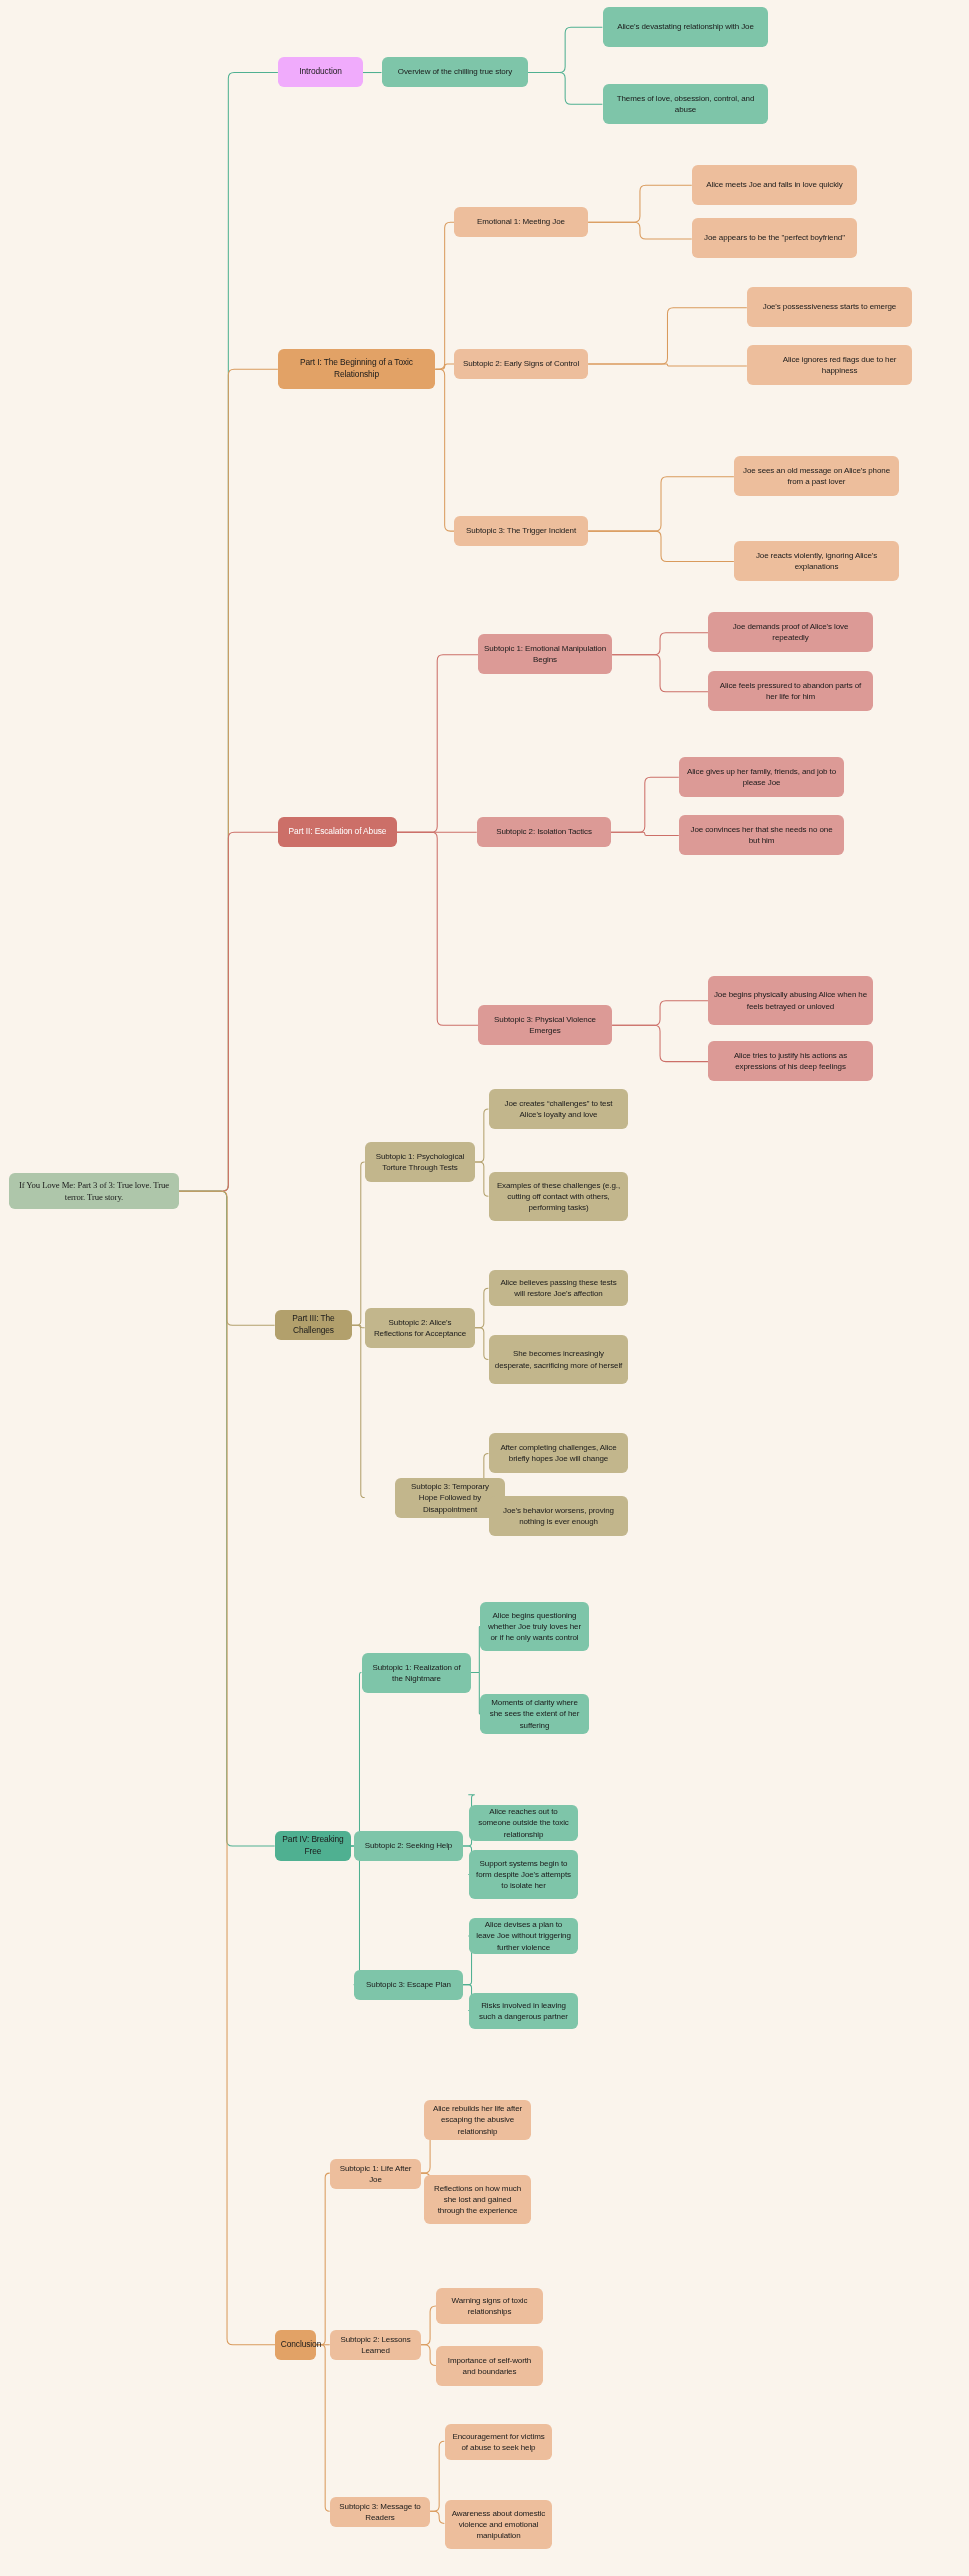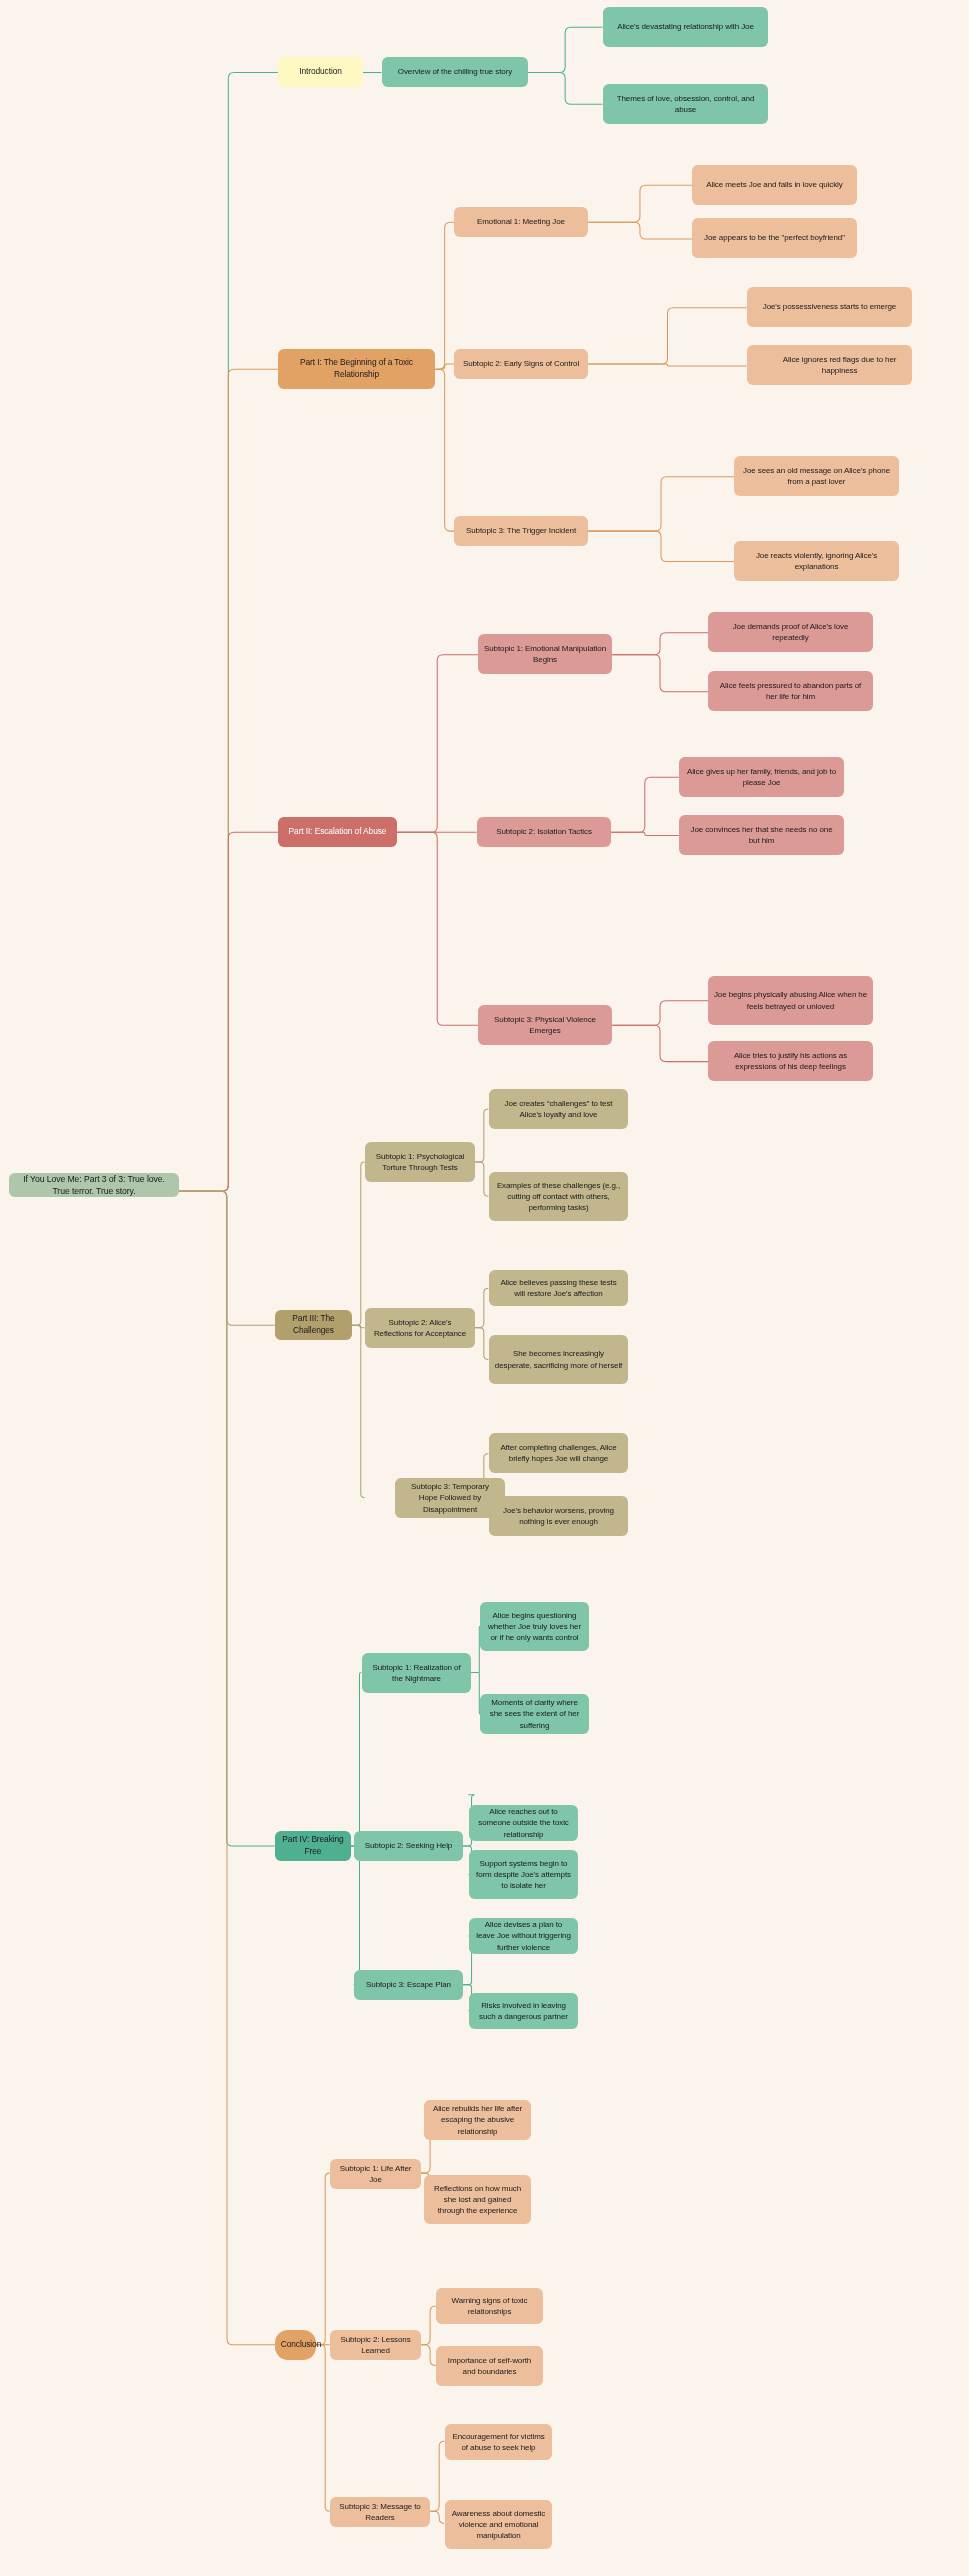--- a/index.html
+++ b/index.html
@@ -27,21 +27,21 @@
   .node span { display: block; width: 100%; }
 
   
   .lvl-root  { font-size: 8.7px; }
   .lvl-1     { font-size: 8.4px; }
   .lvl-2     { font-size: 8px; }
   .lvl-3     { font-size: 8px; }
 
   
   .c-root   { background: #aec6aa; }
-  .c-g1     { background: #fef9c3; }
+  .c-g1     { background: #f0abfc; }
   .c-g2     { background: #7ec5a9; }
   .c-o1     { background: #e2a266; }
   .c-o2     { background: #edbe9c; }
   .c-r1     { background: #cc6f68; color: #ffffff; }
   .c-r2     { background: #dc9a96; }
   .c-k1     { background: #b2a06c; }
   .c-k2     { background: #c2b68c; }
   .c-t1     { background: #4fb091; }
   .c-t2     { background: #7ec5a9; }
 </style>
@@ -99,21 +99,21 @@
       <path d="M650 3354 L655 3354 Q664 3354 664 3345 L664 3280 Q664 3271 673 3271 L655 3271" fill="none" stroke="#d99a5c" stroke-width="1.6"></path>
       <path d="M650 3354 L655 3354 Q664 3354 664 3363 L664 3385 Q664 3394 673 3394 L655 3394" fill="none" stroke="#d99a5c" stroke-width="1.6"></path>
       <path d="M488 3619 L509 3619" fill="none" stroke="#d99a5c" stroke-width="1.6"></path>
       <path d="M650 3619 L655 3619 Q664 3619 664 3610 L664 3568 Q664 3559 673 3559 L673 3559" fill="none" stroke="#d99a5c" stroke-width="1.6"></path>
       <path d="M650 3619 L655 3619 Q664 3619 664 3628 L664 3642 Q664 3651 673 3651 L673 3651" fill="none" stroke="#d99a5c" stroke-width="1.6"></path>
       <path d="M488 3619 L495 3619 Q502 3619 502 3626 L502 3869 Q502 3876 509 3876 L509 3876" fill="none" stroke="#d99a5c" stroke-width="1.6"></path>
       <path d="M664 3876 L670 3876 Q678 3876 678 3868 L678 3776 Q678 3768 686 3768 L686 3768" fill="none" stroke="#d99a5c" stroke-width="1.6"></path>
       <path d="M664 3876 L670 3876 Q678 3876 678 3884 L678 3887 Q678 3895 686 3895 L686 3895" fill="none" stroke="#d99a5c" stroke-width="1.6"></path>
     </svg>
 
-  <div class="node lvl-root c-root" style="left:9px; top:1173px; width:170px; height:24px;">
+  <div class="node lvl-root c-root" style="left:9px; top:1173px; width:170px; height:36px;font-family:Liberation Serif, serif;">
     <span>If You Love Me: Part 3 of 3: True love. True terror. True story.</span>
   </div>
 
   <div class="node lvl-1 c-g1" style="left:278px; top:57px; width:85px; height:30px;">
     <span>Introduction</span>
   </div>
   <div class="node lvl-2 c-g2" style="left:382px; top:57px; width:146px; height:30px;">
     <span>Overview of the chilling true story</span>
   </div>
   <div class="node lvl-3 c-g2" style="left:603px; top:6.5px; width:165px; height:40px;">
@@ -252,21 +252,21 @@
   <div class="node lvl-2 c-t2" style="left:354px; top:1970px; width:109px; height:30px;">
     <span>Subtopic 3: Escape Plan</span>
   </div>
   <div class="node lvl-3 c-t2" style="left:469px; top:1918px; width:109px; height:36px;">
     <span>Alice devises a plan to leave Joe without triggering further violence</span>
   </div>
   <div class="node lvl-3 c-t2" style="left:469px; top:1993px; width:109px; height:36px;">
     <span>Risks involved in leaving such a dangerous partner</span>
   </div>
 
-  <div class="node lvl-1 c-o1" style="left:275px; top:2330px; width:41px; height:30px;border-radius:13px;">
+  <div class="node lvl-1 c-o1" style="left:275px; top:2330px; width:41px; height:30px;">
     <span>Conclusion</span>
   </div>
 
   <div class="node lvl-2 c-o2" style="left:330px; top:2159px; width:91px; height:30px;">
     <span>Subtopic 1: Life After Joe</span>
   </div>
   <div class="node lvl-3 c-o2" style="left:424px; top:2100px; width:107px; height:40px;">
     <span>Alice rebuilds her life after escaping the abusive relationship</span>
   </div>
   <div class="node lvl-3 c-o2" style="left:424px; top:2175px; width:107px; height:49px;">

